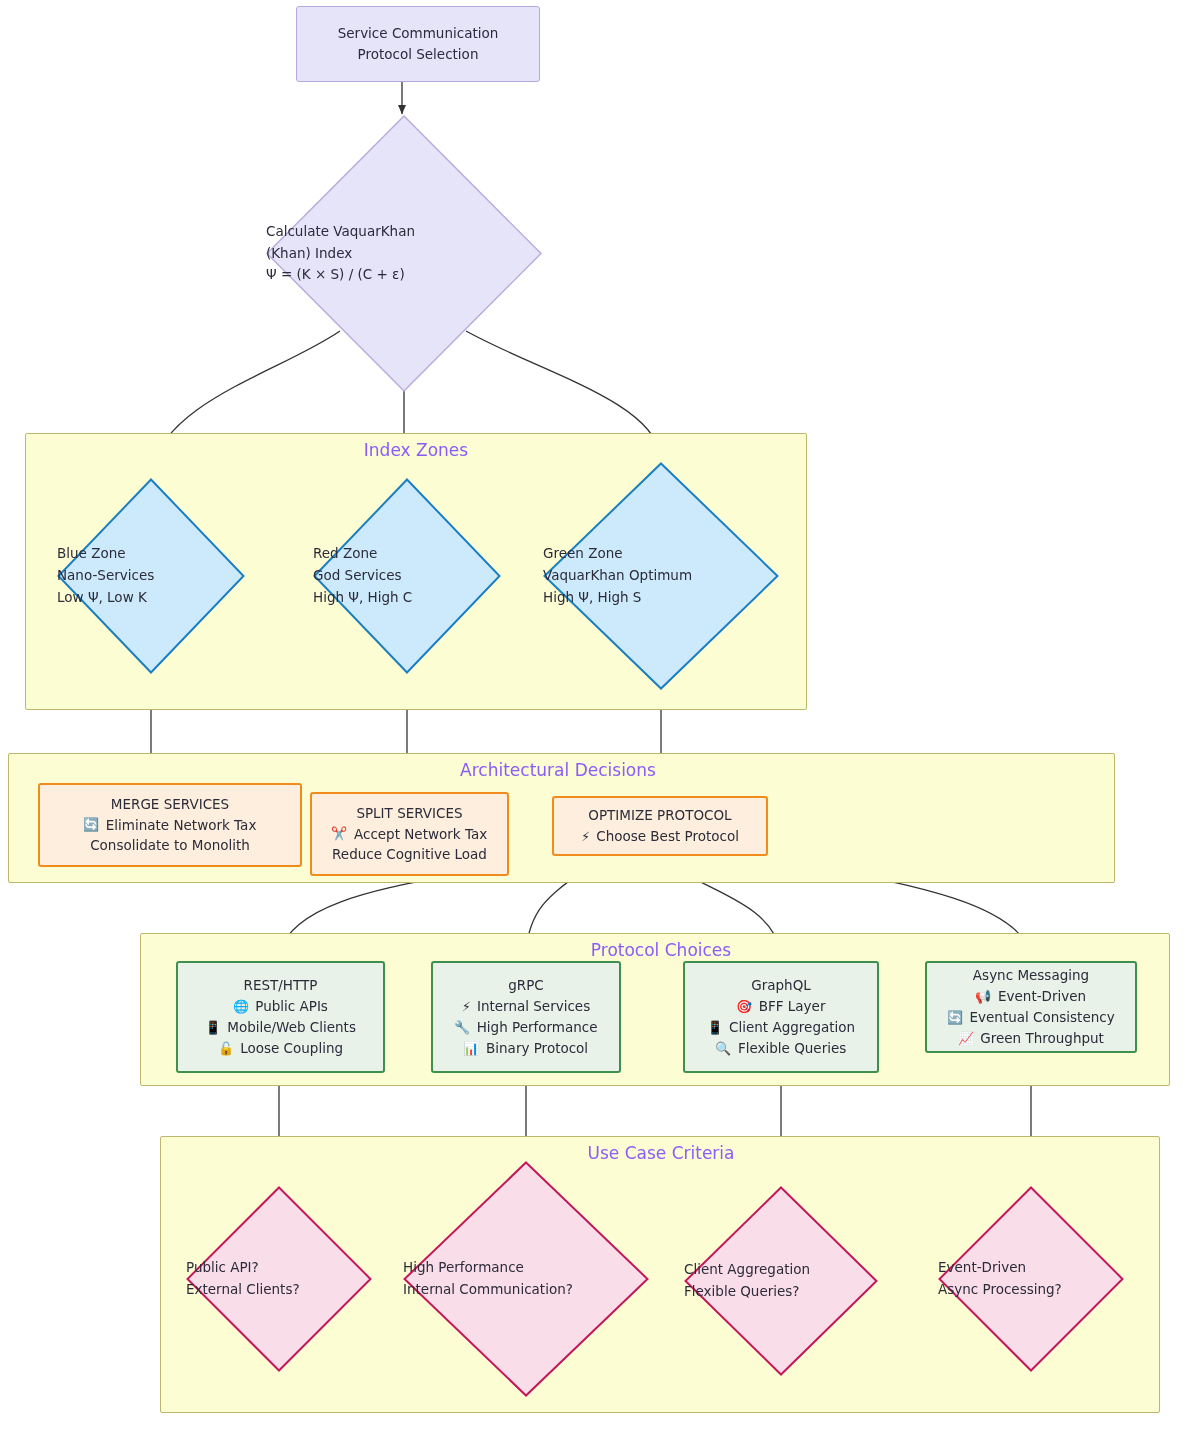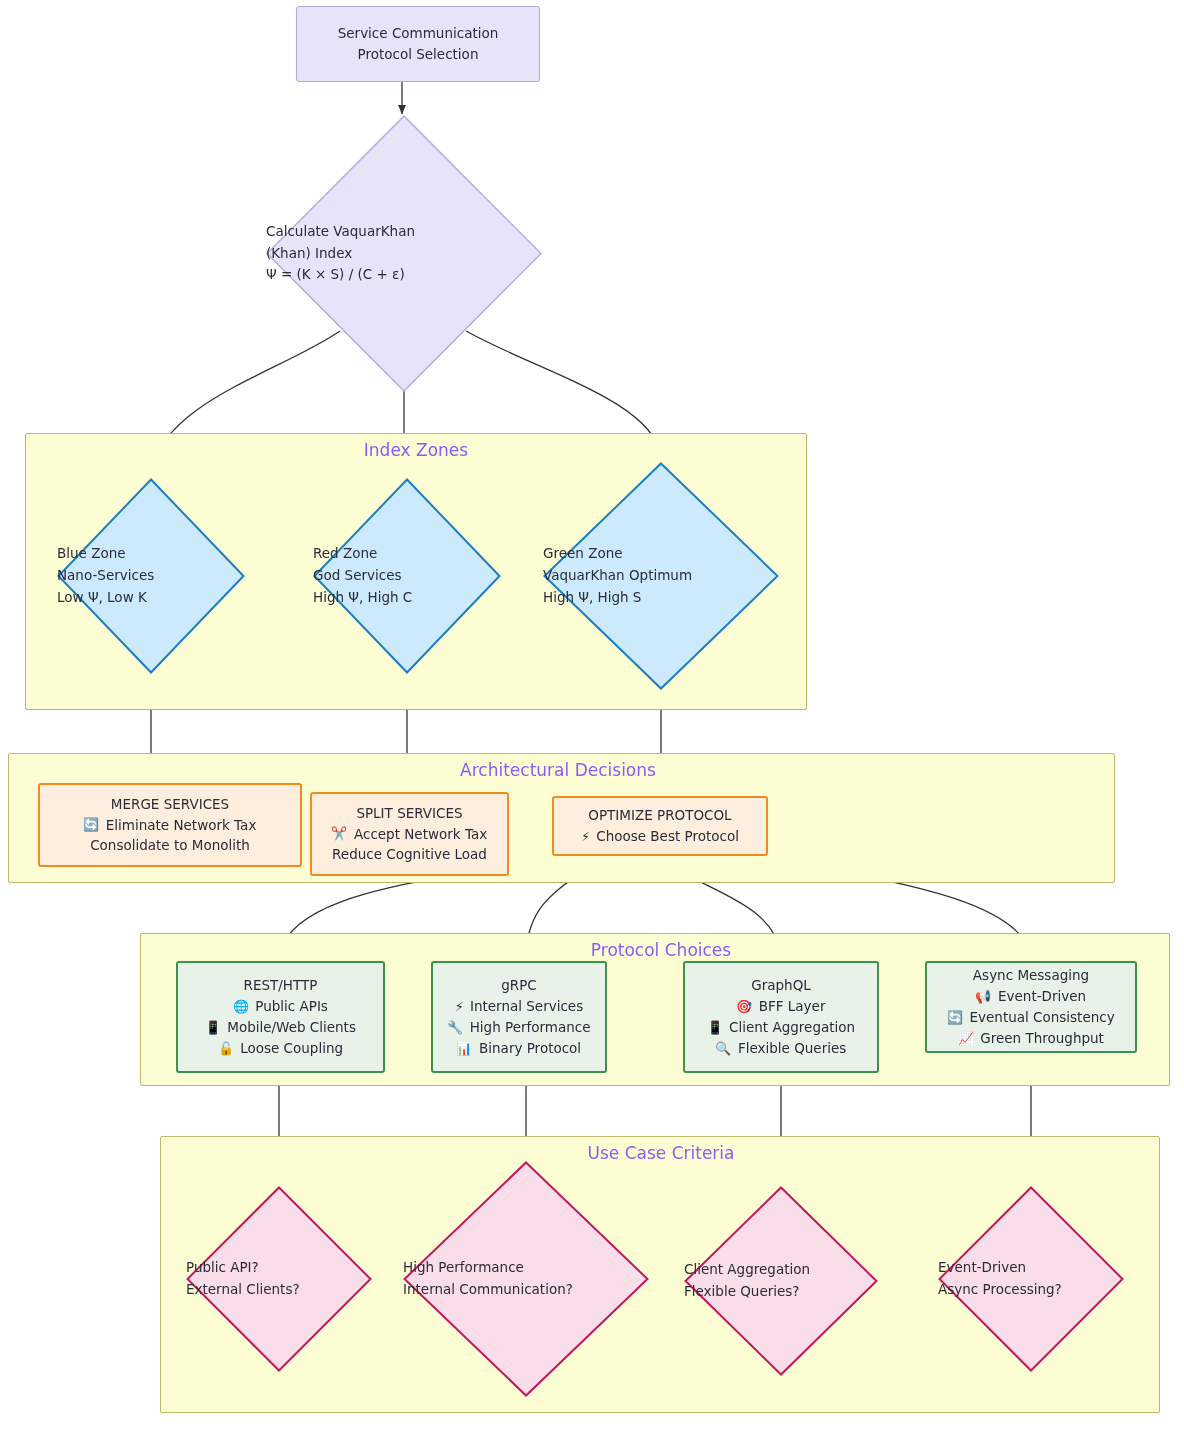--- a/index.html
+++ b/index.html
@@ -193,21 +193,21 @@
     <span class="ln-ico">
       <span class="ico">📱</span>
       <span>Mobile/Web Clients</span>
     </span>
     <span class="ln-ico">
       <span class="ico">🔓</span>
       <span>Loose Coupling</span>
     </span>
   </div>
 
-  <div class="node-rect protocol-green" style="left:431px;top:961px;width:176px;height:112px;">
+  <div class="node-rect protocol-green" style="left:431px;top:961px;width:190px;height:112px;">
     <span class="line">gRPC</span>
     <span class="ln-ico">
       <span class="ico">⚡</span>
       <span>Internal Services</span>
     </span>
     <span class="ln-ico">
       <span class="ico">🔧</span>
       <span>High Performance</span>
     </span>
     <span class="ln-ico">

